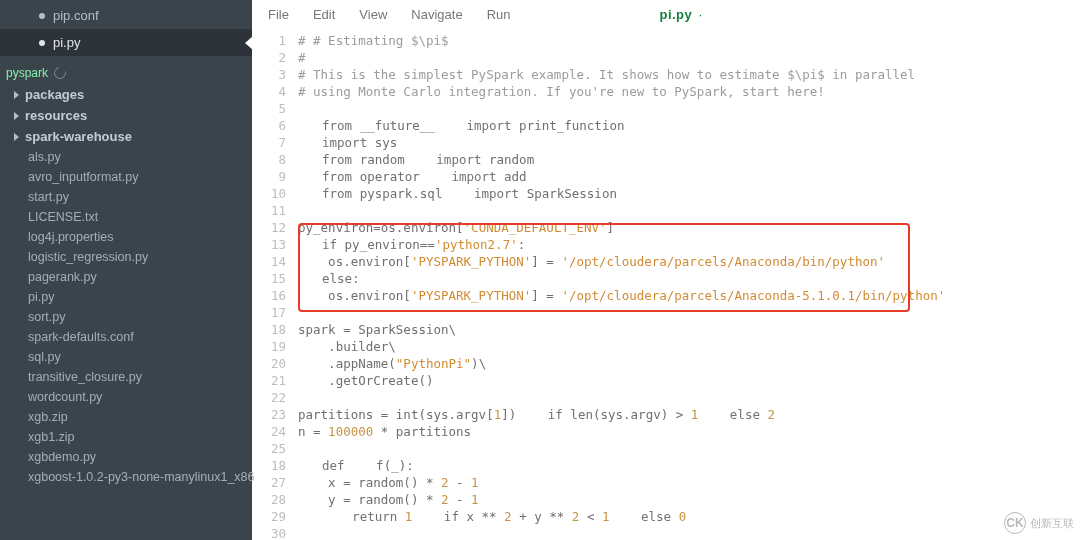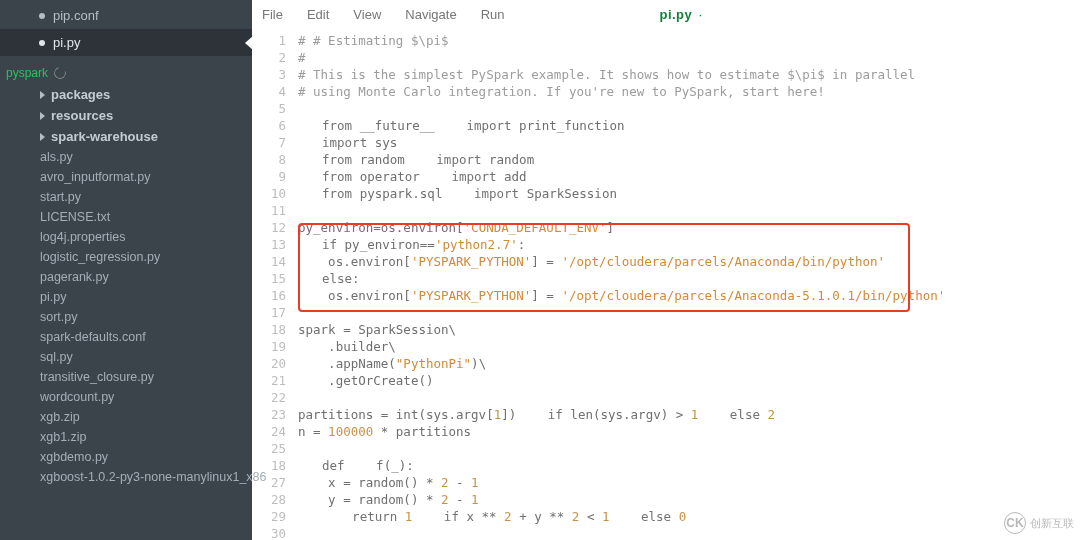--- a/index.html
+++ b/index.html
@@ -7,30 +7,30 @@
   body { display: flex; background: #fff; }
 
   
   .left-panel { width: 252px; background: #3b444b; color: #b3bec8; display: flex; flex-direction: column; font-size: 13px; }
   .tabs { padding-top: 2px; }
   .tab { padding: 6px 14px 6px 39px; cursor: pointer; display: flex; align-items: center; }
   .tab.active { background: #2d3339; color: #e0e5e9; position: relative; }
   .tab.active::after { content: ""; position: absolute; right: -1px; top: 50%; transform: translateY(-50%); width: 0; height: 0; border-top: 7px solid transparent; border-bottom: 7px solid transparent; border-right: 8px solid #fff; }
   .tab .dot { width: 6px; height: 6px; background: #b3bec8; border-radius: 50%; margin-right: 8px; }
   .tab.active .dot { background: #e0e5e9; }
-  .section-header { padding: 10px 14px 4px 6px; color: #22c55e; font-size: 12px; display: flex; align-items: center; gap: 6px; }
+  .section-header { padding: 10px 14px 4px 6px; color: #86efac; font-size: 12px; display: flex; align-items: center; gap: 6px; }
   .refresh-icon { width: 12px; height: 12px; border: 1.3px solid #7a858f; border-radius: 50%; border-top-color: transparent; transform: rotate(30deg); position: relative; }
-  .folder-row { padding: 3px 14px 3px 14px; display: flex; align-items: center; gap: 6px; cursor: pointer; margin-left: 26px; }
+  .folder-row { padding: 3px 14px 3px 14px; display: flex; align-items: center; gap: 6px; cursor: pointer; }
   .folder-row .tri { width: 0; height: 0; border-top: 4px solid transparent; border-bottom: 4px solid transparent; border-left: 5px solid #b3bec8; }
   .folder-row b { font-weight: bold; color: #c3ccd4; }
-  .file-row { padding: 3px 14px 3px 40px; cursor: pointer; color: #a3aeb8; font-size: 12.5px; white-space: nowrap; }
+  .file-row { padding: 3px 14px 3px 28px; cursor: pointer; color: #a3aeb8; font-size: 12.5px; white-space: nowrap; }
 
   
   .right-panel { flex: 1; display: flex; flex-direction: column; position: relative; }
-  .menu-bar { height: 28px; display: flex; align-items: center; padding: 0 10px; gap: 24px; color: #777; font-size: 13px; position: relative; }
+  .menu-bar { height: 28px; display: flex; align-items: center; padding: 0 16px; gap: 24px; color: #777; font-size: 13px; position: relative; }
   .menu-item { cursor: pointer; }
   .doc-title { position: absolute; left: 50%; transform: translateX(-15%); color: #15803d; font-weight: bold; letter-spacing: 0.5px; }
   .doc-title .mod { font-weight: normal; padding-left: 6px; }
 
   .editor { flex: 1; display: flex; font-family: "Menlo", "Consolas", monospace; font-size: 12.5px; line-height: 17px; position: relative; overflow: hidden; padding-top: 4px; }
   .gutter { width: 46px; text-align: right; color: #bdbdbd; padding-right: 12px; user-select: none; }
   .gutter div { height: 17px; }
   .code { flex: 1; position: relative; color: #6f6f6f; }
   .code-line { height: 17px; white-space: pre; }
 

